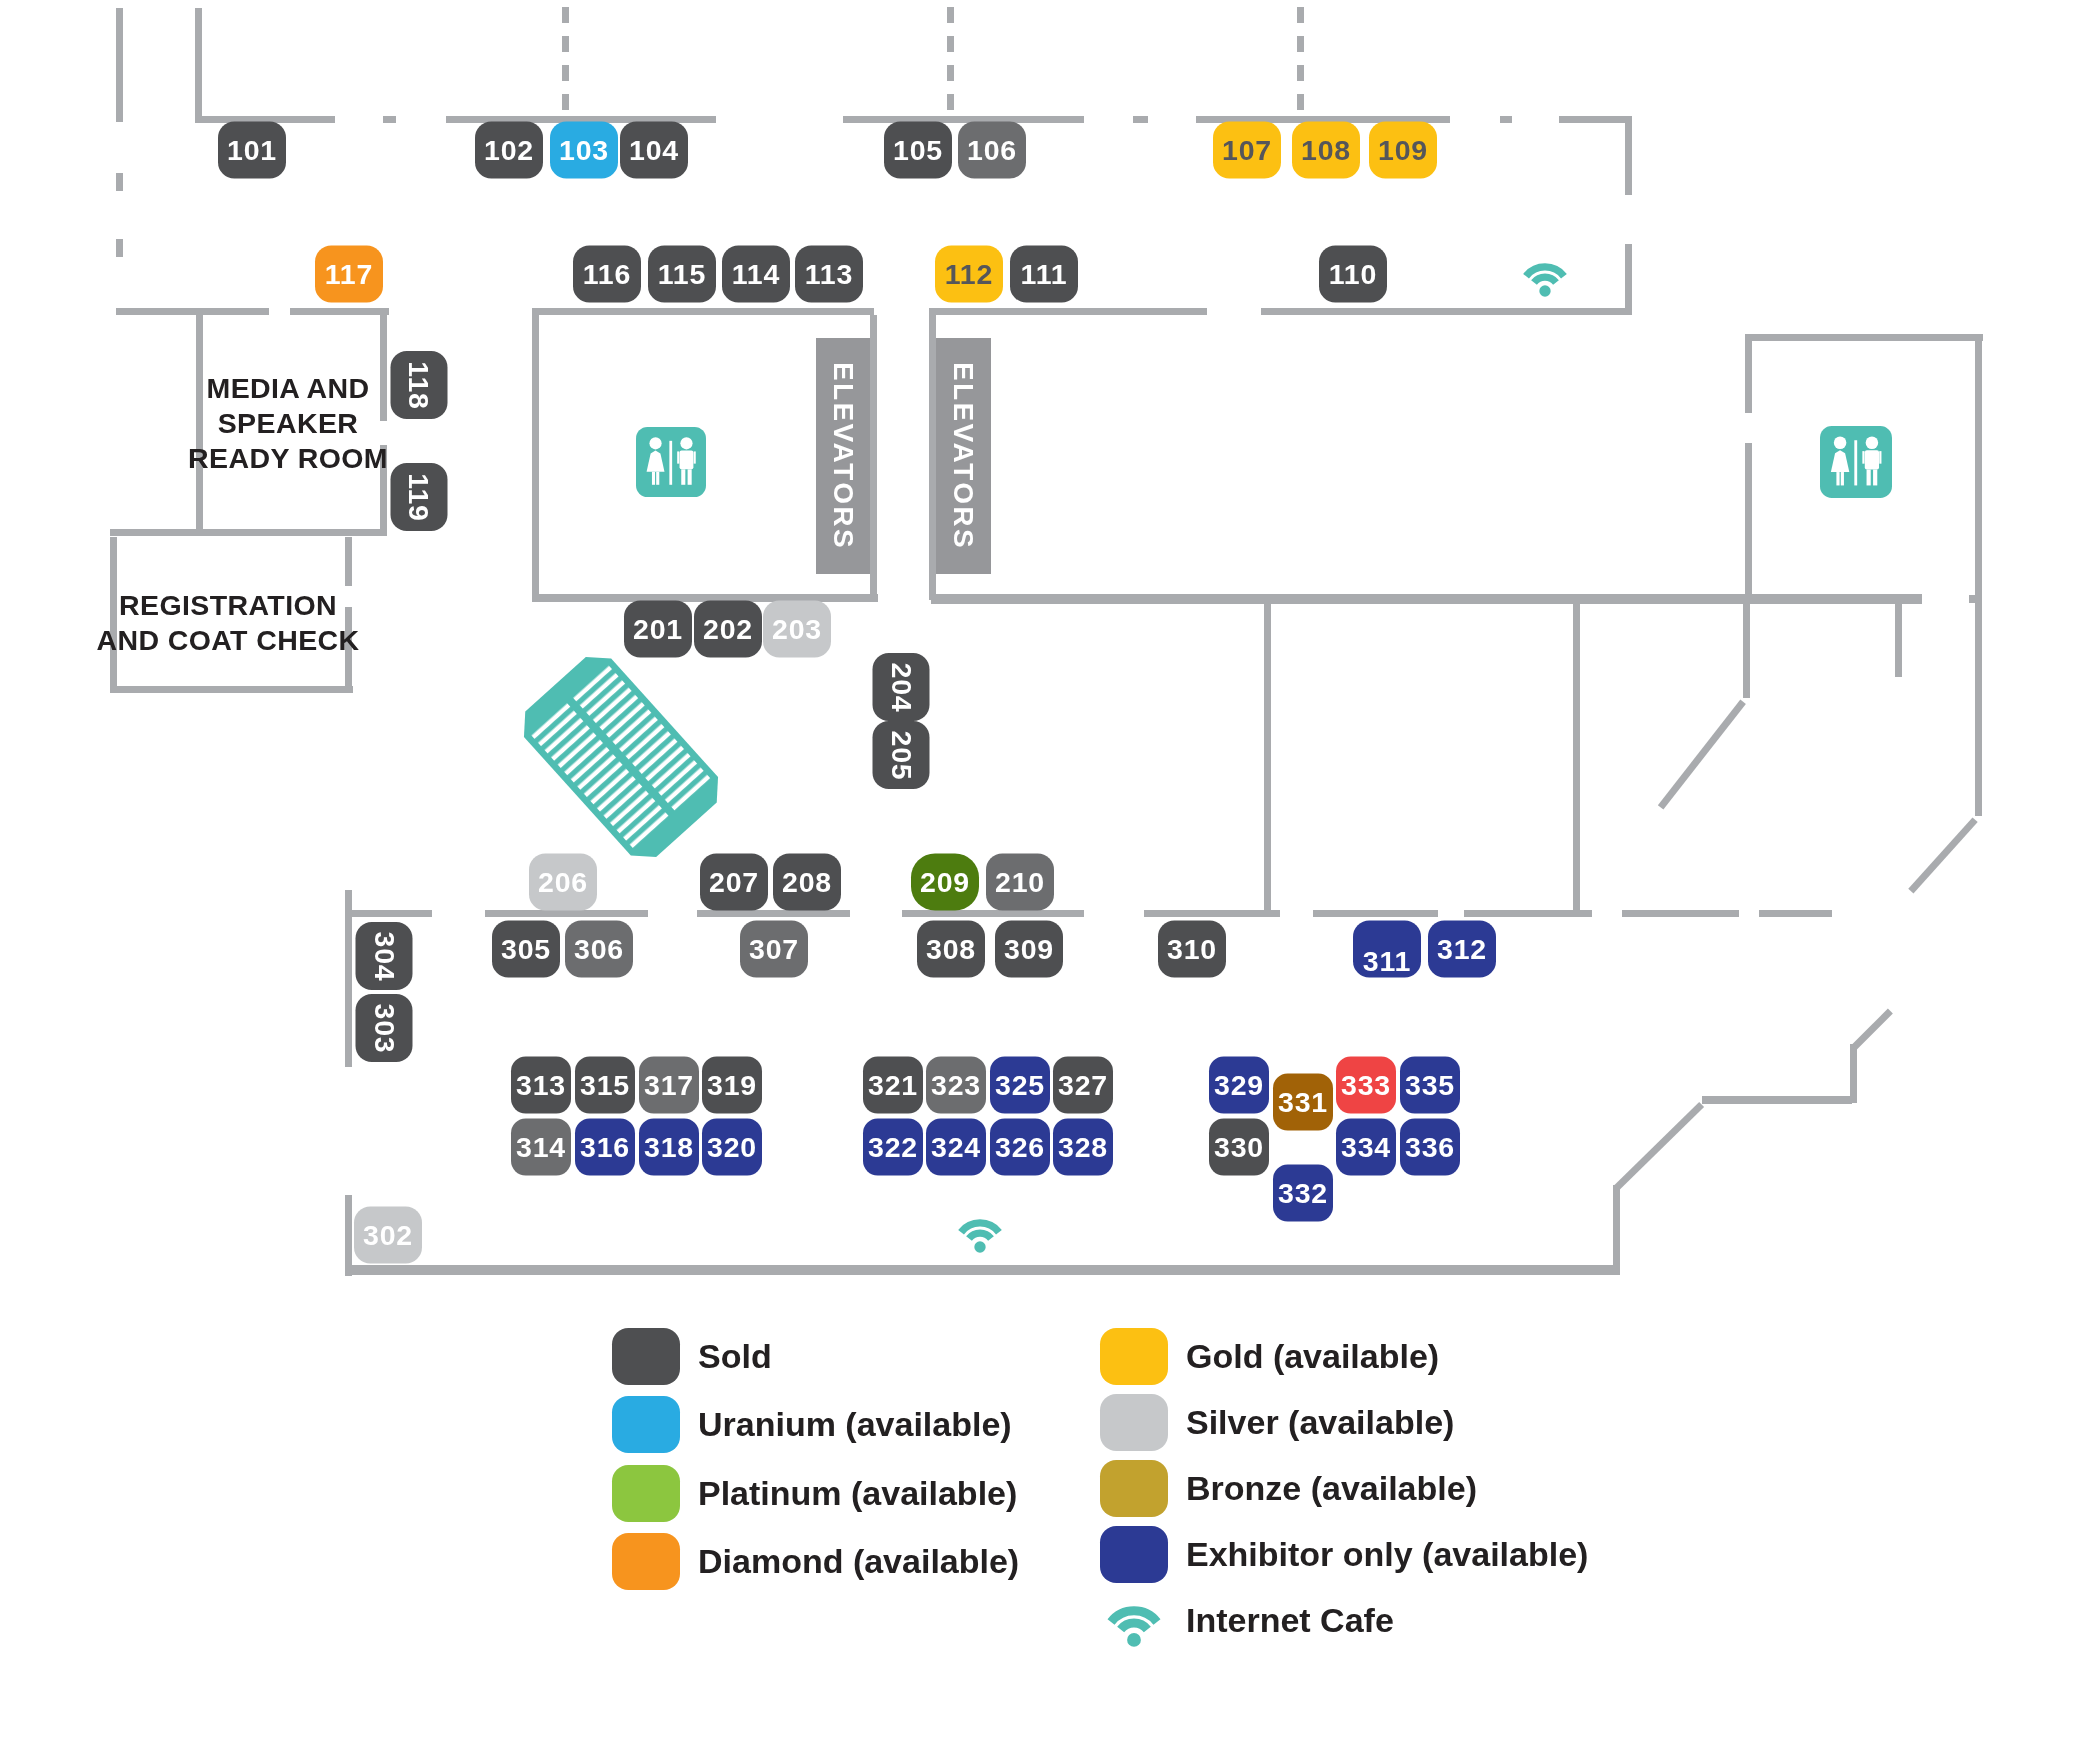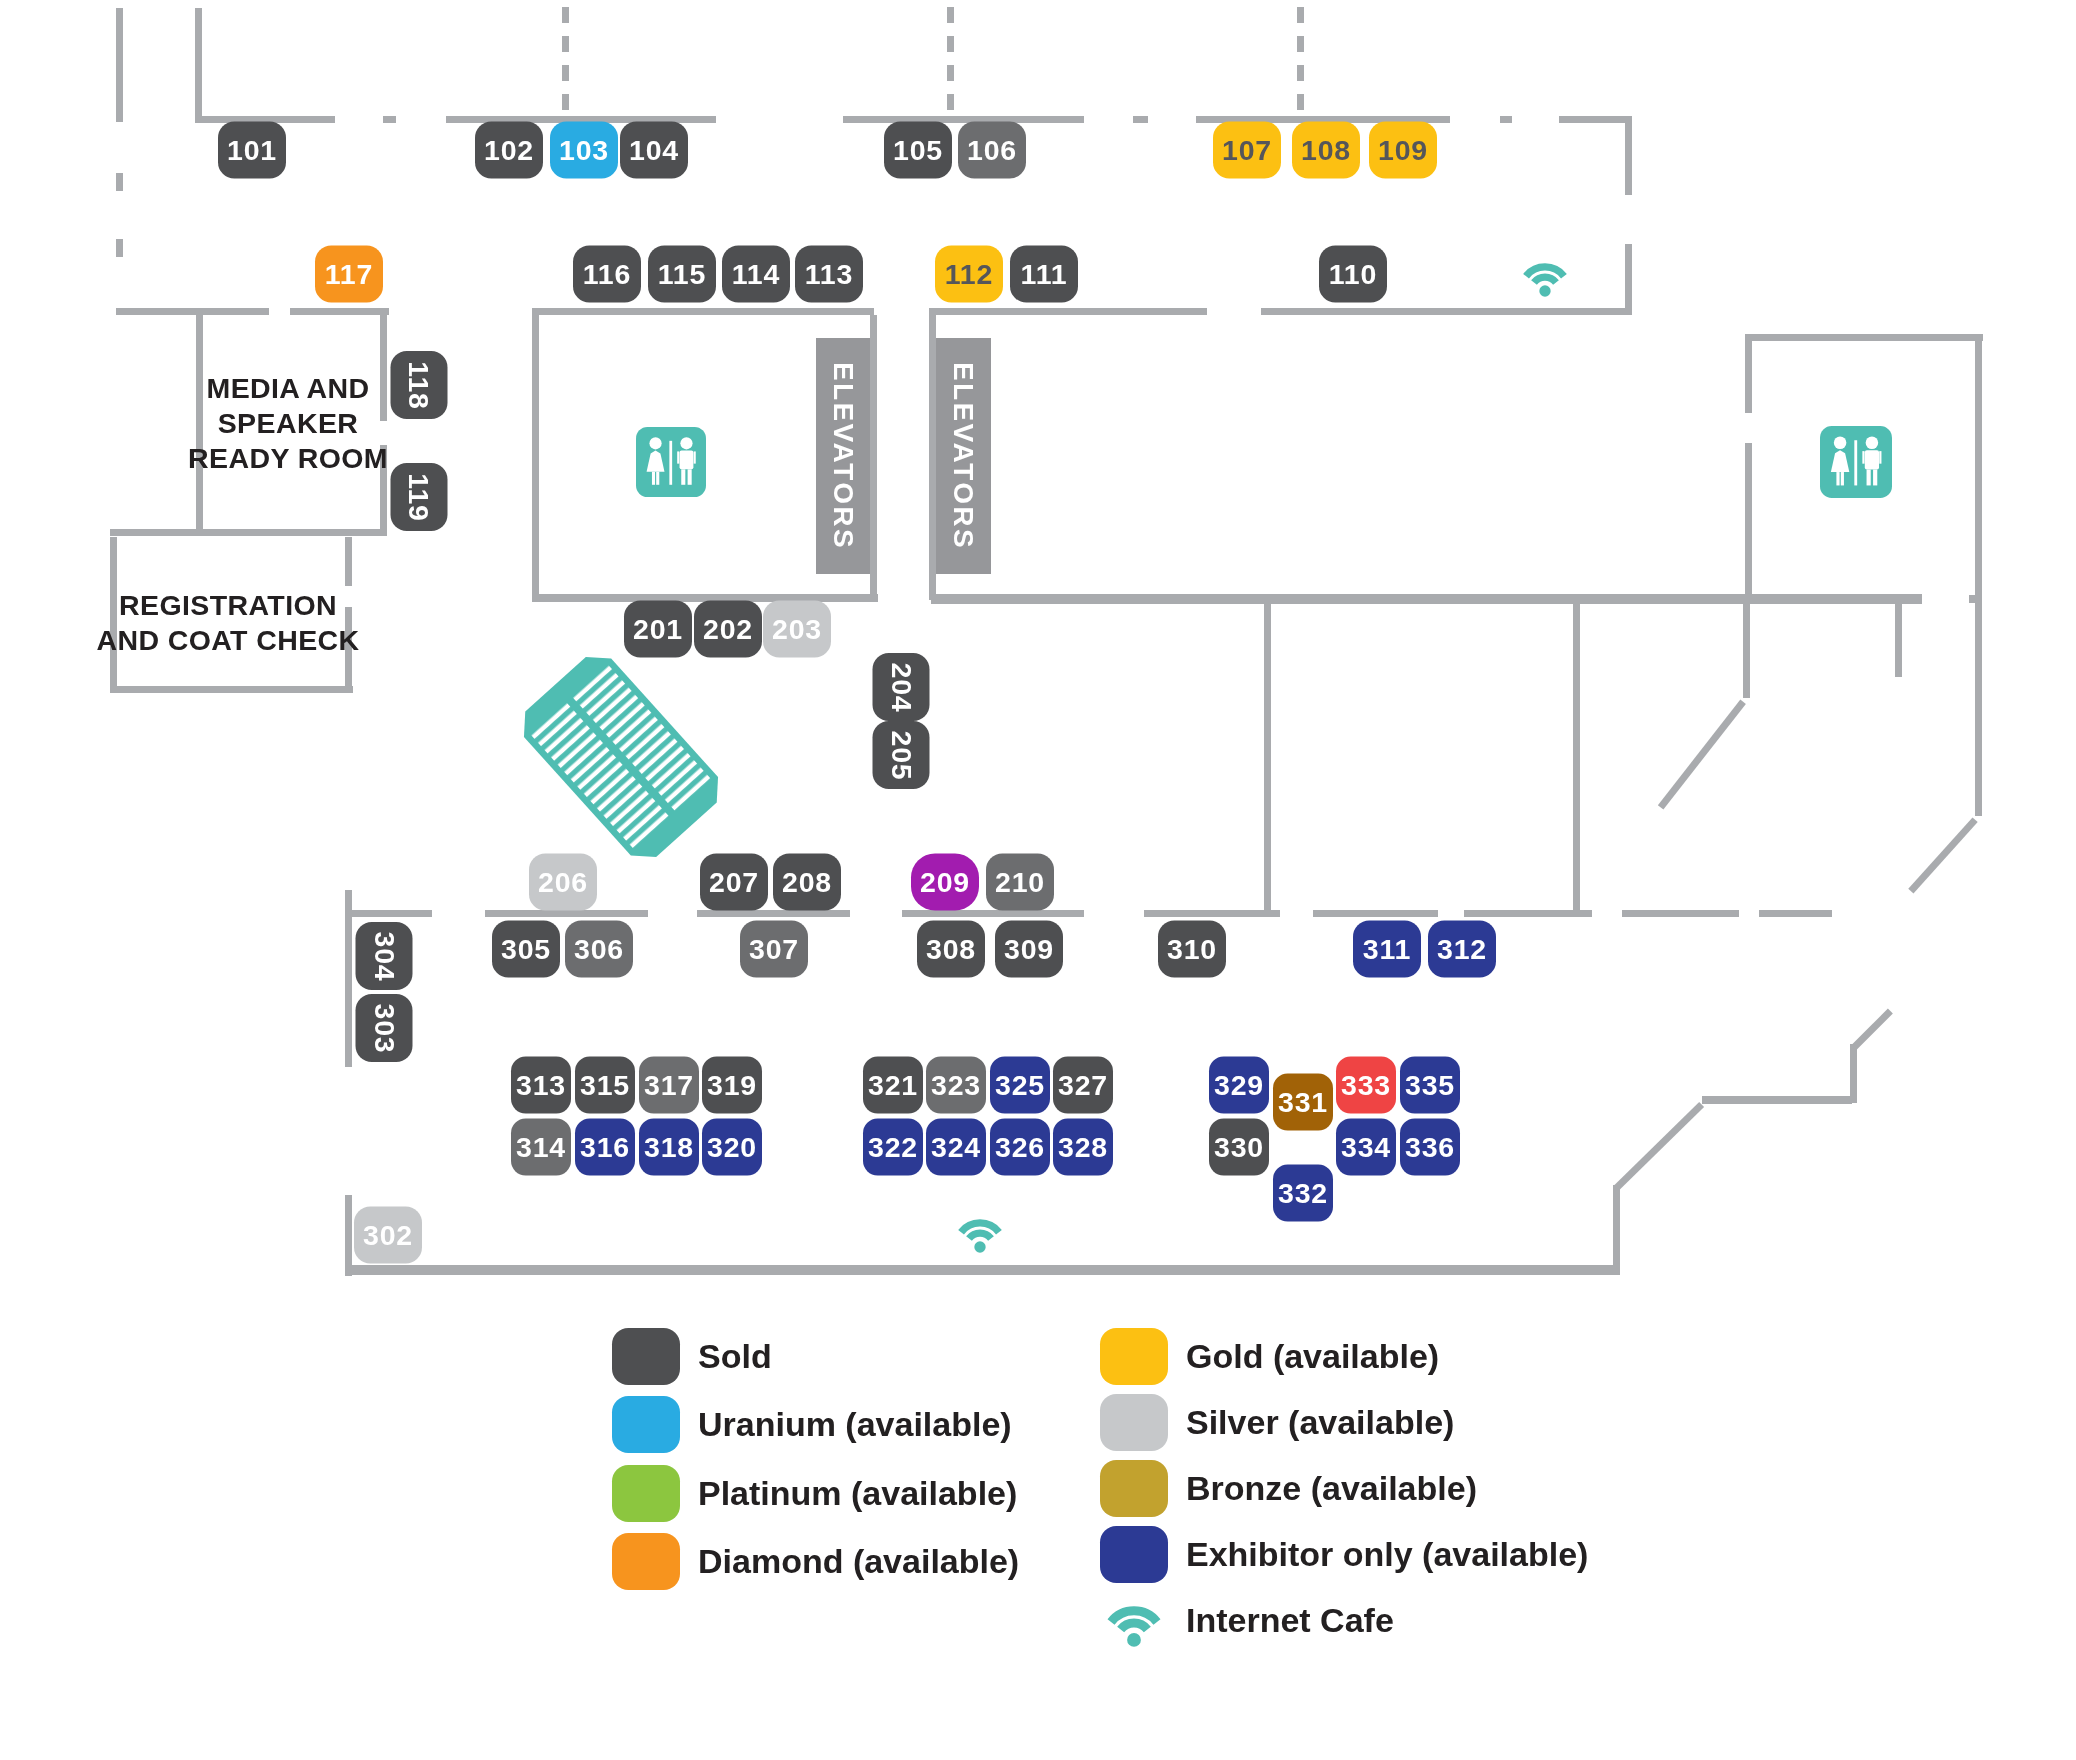--- a/index.html
+++ b/index.html
@@ -214,21 +214,21 @@
       </div>
       <div class="booth" style="left: 563px; top: 882px; background: rgb(198, 200, 202); color: rgb(255, 255, 255);">
         <span>206</span>
       </div>
       <div class="booth" style="left: 734px; top: 882px; background: rgb(78, 79, 81); color: rgb(255, 255, 255);">
         <span>207</span>
       </div>
       <div class="booth" style="left: 807px; top: 882px; background: rgb(78, 79, 81); color: rgb(255, 255, 255);">
         <span>208</span>
       </div>
-      <div class="booth" style="left: 945px; top: 882px; background: #a21caf; color: rgb(255, 255, 255); border-radius: 24px;">
+      <div class="booth" style="left: 945px; top: 882px; background: #4d7c0f; color: rgb(255, 255, 255); border-radius: 24px;">
         <span>209</span>
       </div>
       <div class="booth" style="left: 1020px; top: 882px; background: rgb(108, 109, 111); color: rgb(255, 255, 255);">
         <span>210</span>
       </div>
       <div class="booth" style="left: 388px; top: 1235px; background: rgb(198, 200, 202); color: rgb(255, 255, 255);">
         <span>302</span>
       </div>
       <div class="booth vert" style="left: 384px; top: 1028px; background: rgb(78, 79, 81); color: rgb(255, 255, 255);">
         <span>303</span>
@@ -247,21 +247,21 @@
       </div>
       <div class="booth" style="left: 951px; top: 949px; background: rgb(78, 79, 81); color: rgb(255, 255, 255);">
         <span>308</span>
       </div>
       <div class="booth" style="left: 1029px; top: 949px; background: rgb(78, 79, 81); color: rgb(255, 255, 255);">
         <span>309</span>
       </div>
       <div class="booth" style="left: 1192px; top: 949px; background: rgb(78, 79, 81); color: rgb(255, 255, 255);">
         <span>310</span>
       </div>
-      <div class="booth" style="left: 1387px; top: 949px; background: rgb(44, 58, 148); color: rgb(255, 255, 255);">
+      <div class="booth" style="left: 1387px; top: 949px; background: rgb(44, 58, 148); color: rgb(255, 255, 255); align-items: flex-end;">
         <span>311</span>
       </div>
       <div class="booth" style="left: 1462px; top: 949px; background: rgb(44, 58, 148); color: rgb(255, 255, 255);">
         <span>312</span>
       </div>
       <div class="booth small" style="left: 541px; top: 1085px; background: rgb(78, 79, 81); color: rgb(255, 255, 255);">
         <span>313</span>
       </div>
       <div class="booth small" style="left: 541px; top: 1147px; background: rgb(108, 109, 111); color: rgb(255, 255, 255);">
         <span>314</span>

